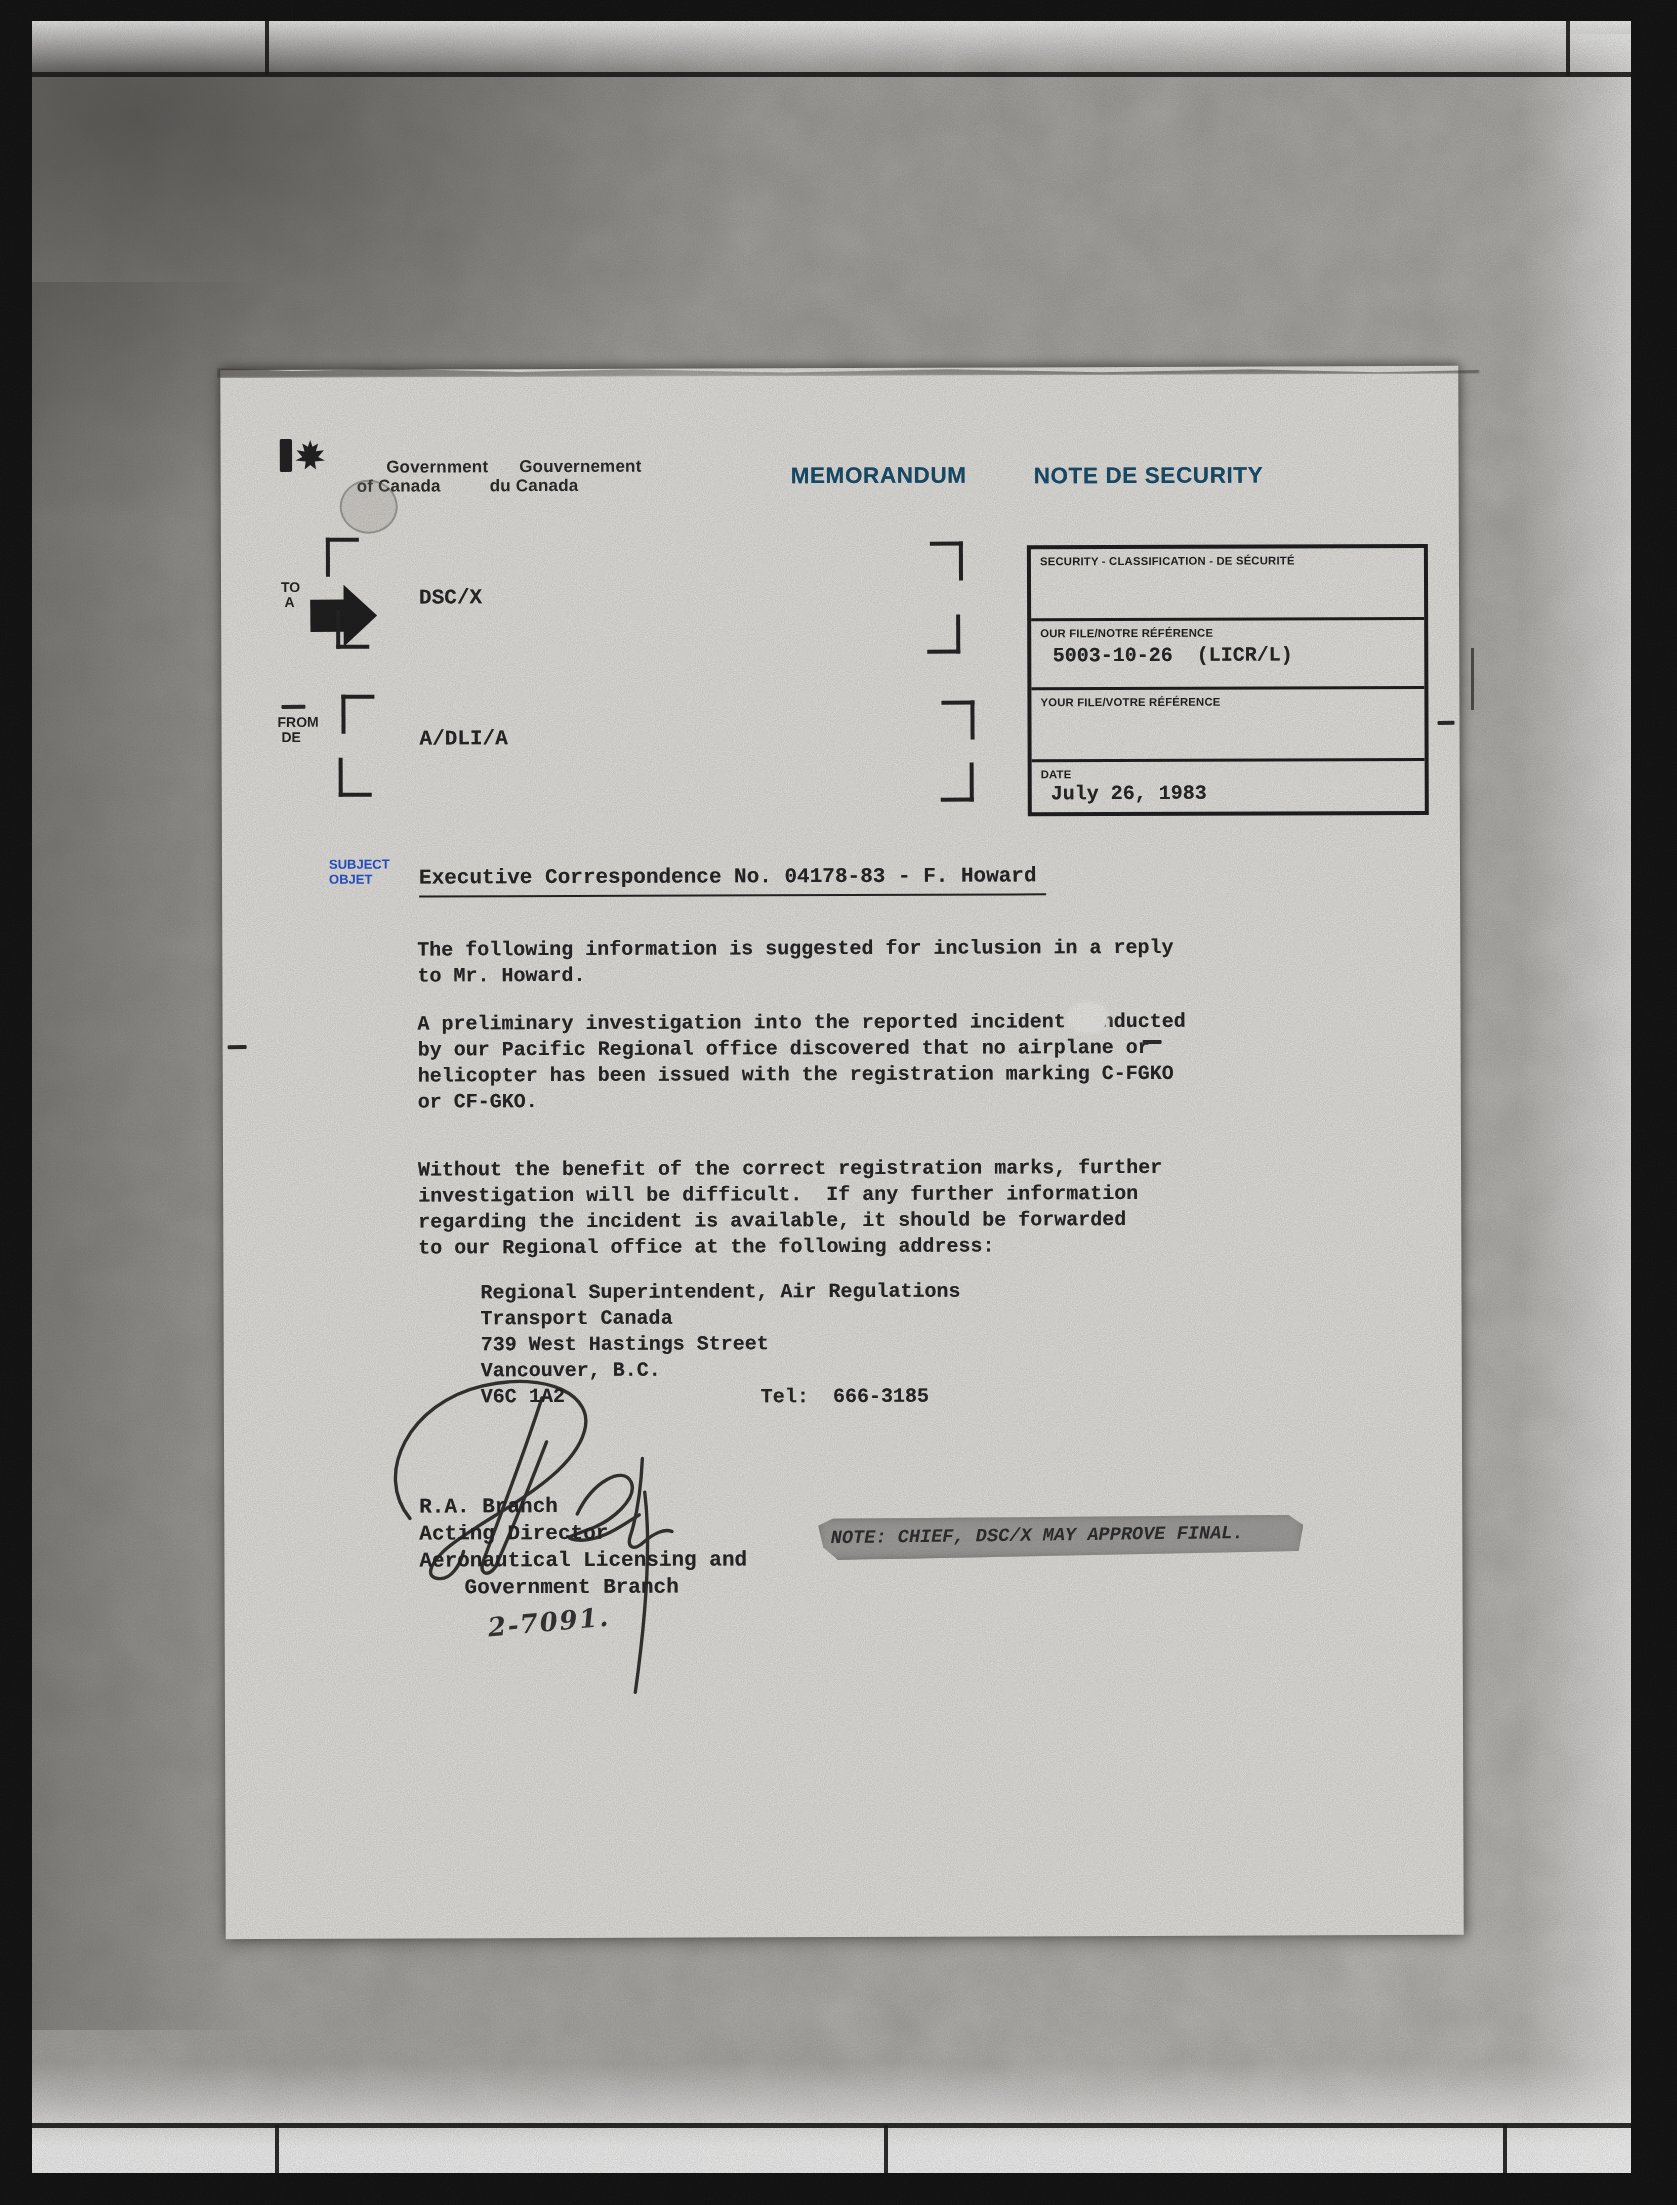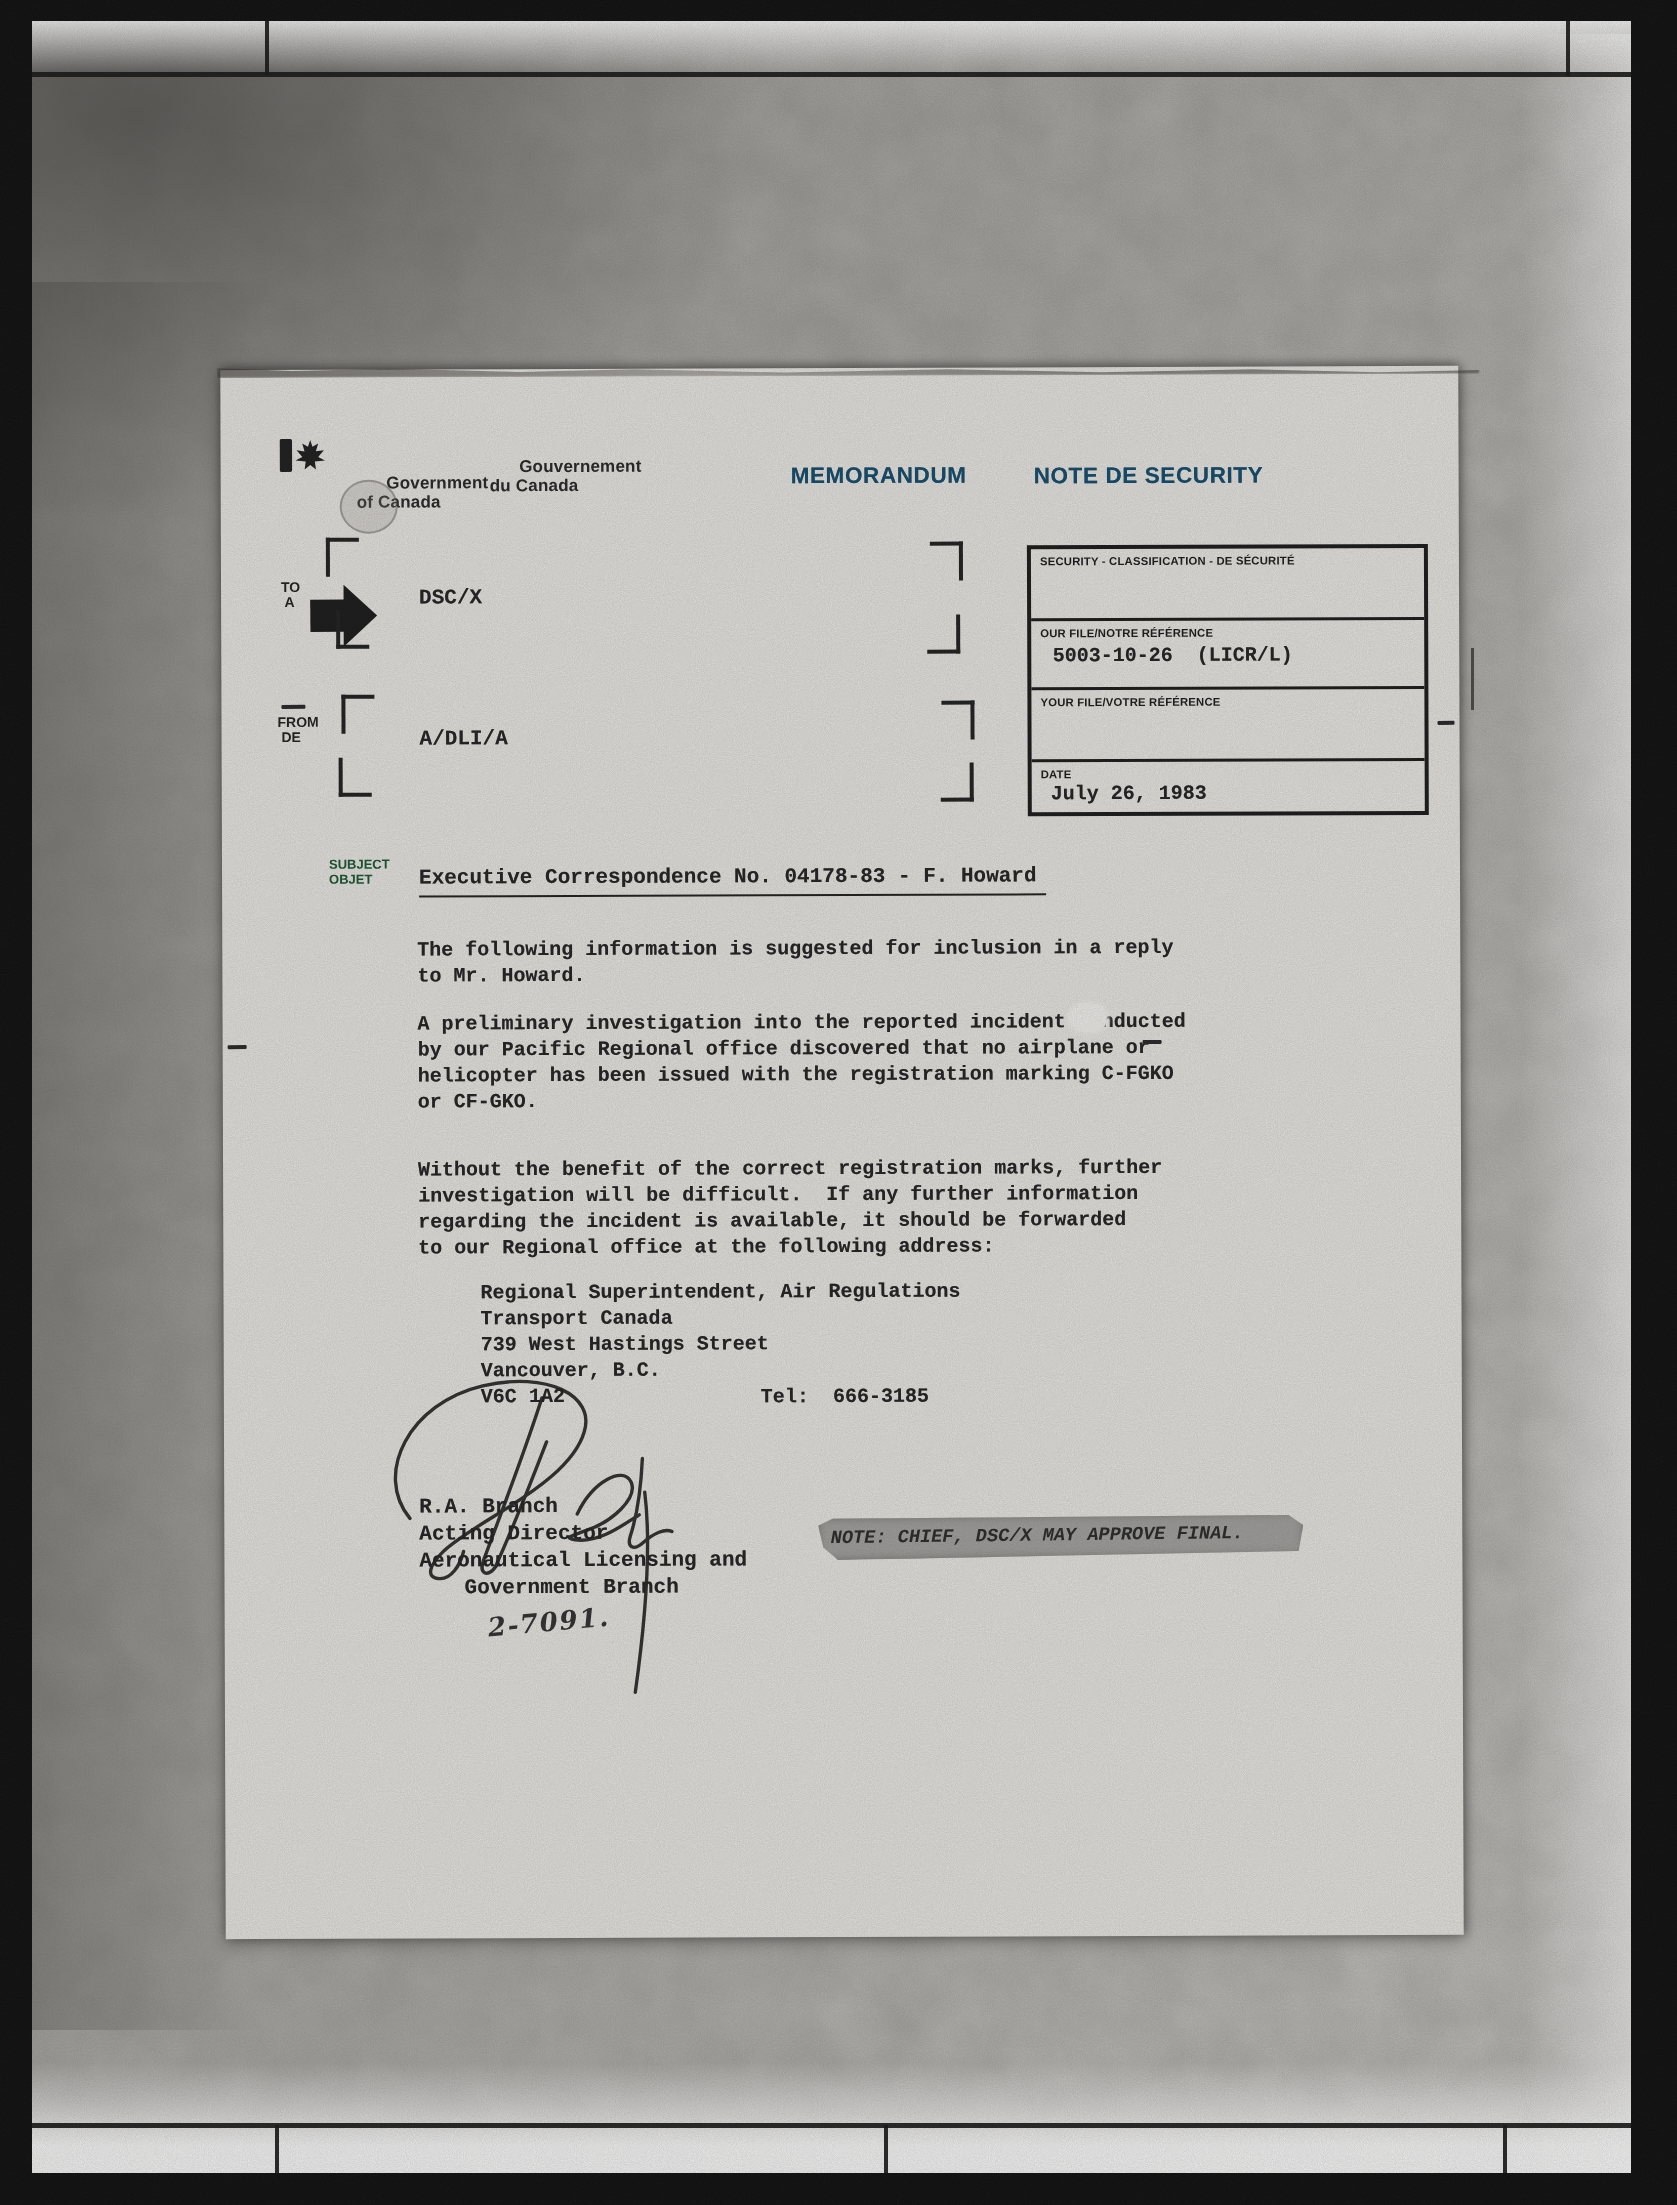--- a/index.html
+++ b/index.html
@@ -48,21 +48,21 @@
 
   
   .gov{font-size:17px;line-height:19px;font-weight:600;color:#232323;letter-spacing:0.2px;white-space:pre;}
   .memo-title{font-size:22.5px;font-weight:700;color:#0c4a6e;letter-spacing:0.6px;
               text-shadow:0 0 0.6px rgba(20,20,20,.55);}
   .route-label{font-size:14px;line-height:15px;font-weight:700;color:#1c1c1c;white-space:pre;}
   .tw{font-family:"Liberation Mono",monospace;font-weight:700;font-size:20px;line-height:26px;
       color:#1e1e1e;white-space:pre;text-shadow:0 0 0.6px rgba(25,25,25,.5);}
   .tw-lg{font-size:21px;}
   .boxlbl{font-size:11.3px;font-weight:700;color:#161616;letter-spacing:0.2px;}
-  .subject-label{font-size:13px;line-height:14.7px;font-weight:700;color:#14532d;white-space:pre;}
+  .subject-label{font-size:13px;line-height:14.7px;font-weight:700;color:#1d4ed8;white-space:pre;}
   .subject-value{border-bottom:2.8px solid #1b1b1b;padding-bottom:4px;padding-right:9px;}
   .note-bar{width:485px;height:42px;background:#a2a19e;border-radius:4px;
             transform:rotate(-.5deg);
             box-shadow:inset 0 0 8px rgba(70,70,68,.55),0 0 1.7px rgba(90,90,88,.6);
             clip-path:polygon(0 18%,3% 2%,97% 6%,100% 30%,99% 92%,4% 100%,1% 70%);}
   .note-text{font-family:"Liberation Mono",monospace;font-style:italic;font-weight:700;
              font-size:18.6px;line-height:42px;color:#26262б;color:#262626;padding-left:12.4px;white-space:pre;}
   .handwritten{font-family:"DejaVu Serif",serif;font-style:italic;font-weight:700;
                font-size:26px;color:#2d2d2d;transform:rotate(-5deg);letter-spacing:1.7px;}
 
@@ -108,21 +108,21 @@
   <div class="shade band-top"></div>
   <div class="shade band-bottom"></div>
   <div class="shade band-right"></div>
 
   <div class="paper">
 
     <svg class="abs" style="left:59px;top:69px" width="50" height="33" viewBox="0 0 88 58" xmlns="http://www.w3.org/2000/svg">
       <rect x="0" y="0" width="22" height="58" rx="3" fill="#1a1a1a"></rect>
       <path fill="#1a1a1a" d="M54 2 L58 14 L68 8 L64 22 L78 20 L68 32 L80 38 L62 40 L64 54 L54 46 L44 54 L46 40 L28 38 L40 32 L30 20 L44 22 L40 8 L50 14 Z"></path>
     </svg>
-    <div class="abs gov" style="left:136px;top:85px">
+    <div class="abs gov" style="left:136px;top:69px">
       <span>Government</span><br><span>of Canada</span>
     </div>
     <div class="abs gov" style="left:269px;top:69px">
       <span>Gouvernement</span><br><span>du Canada</span>
     </div>
     <div class="abs stamp" style="left:119px;top:110px"></div>
 
     <div class="abs memo-title" style="left:570px;top:95px">MEMORANDUM</div>
     <div class="abs memo-title" style="left:813px;top:96px">NOTE DE SECURITY</div>
 

